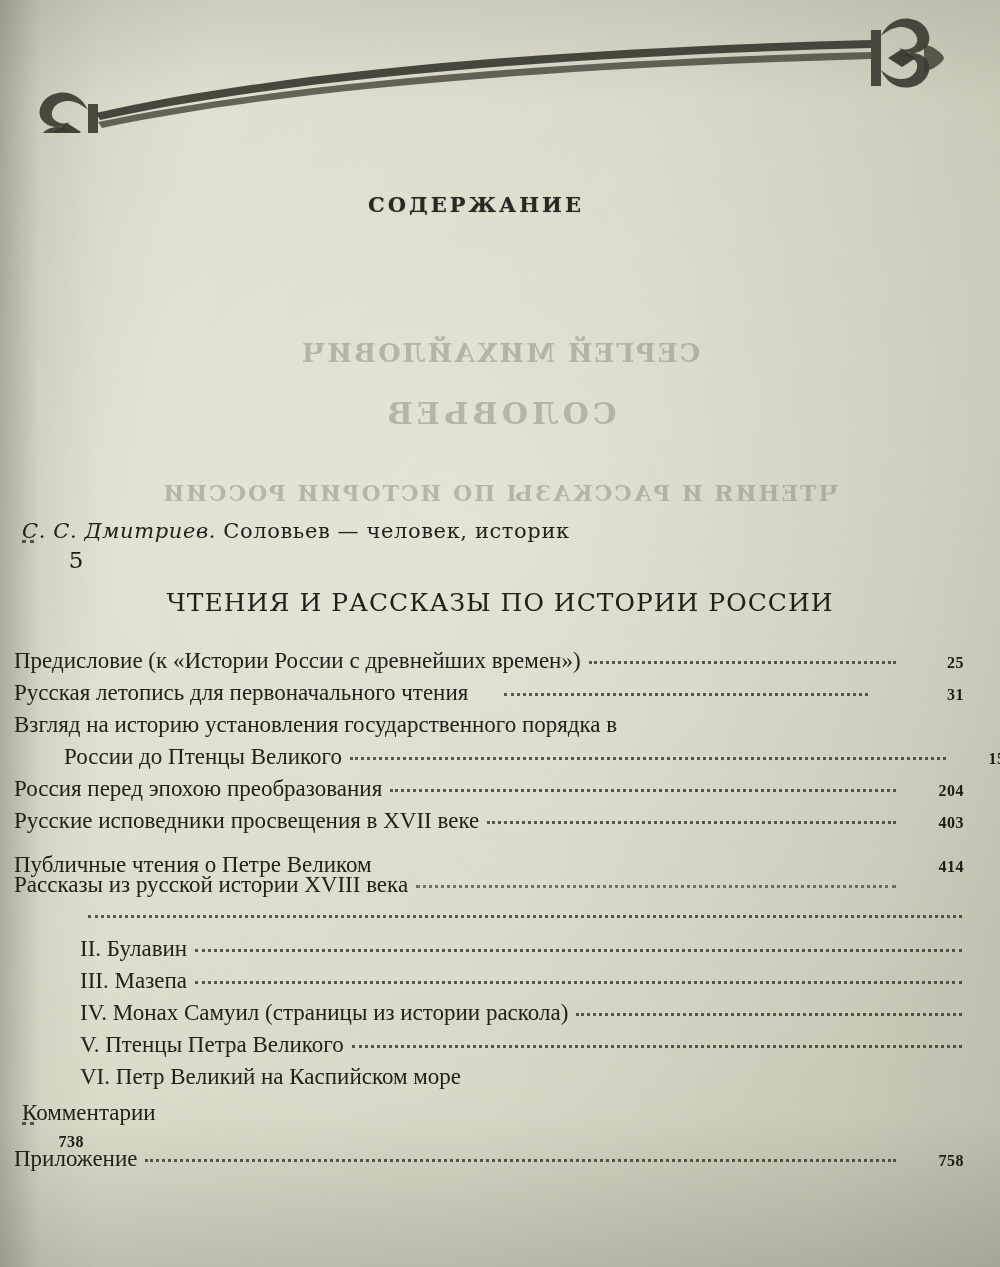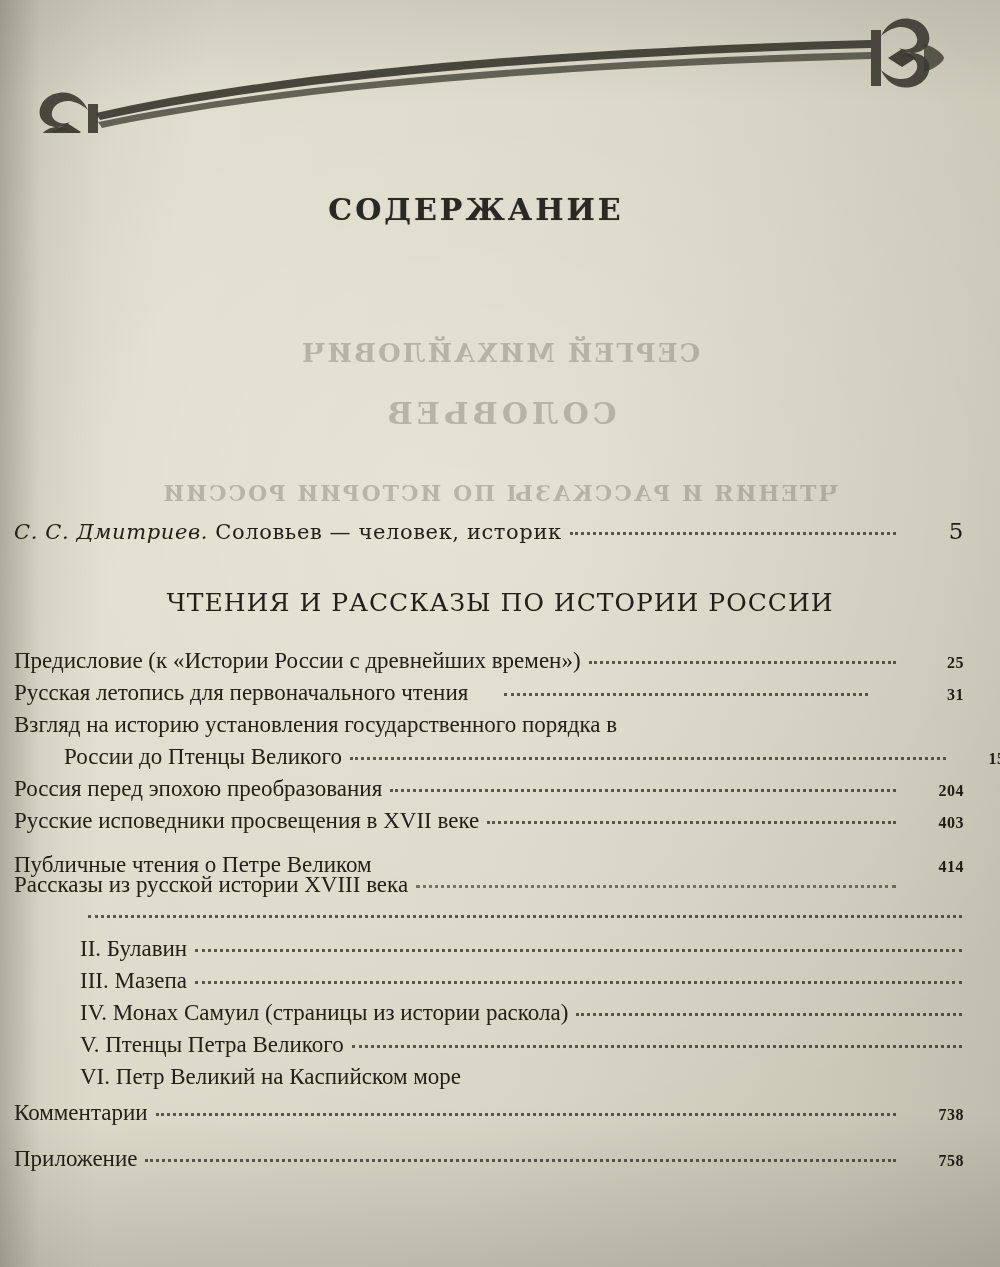--- a/index.html
+++ b/index.html
@@ -52,21 +52,21 @@
 
   
   .toc-heading {
     position: absolute;
     top: 192px;
     left: 0;
     width: 952px;
     text-align: center;
     font-family: "DejaVu Serif", serif;
     font-weight: bold;
-    font-size: 30px;
+    font-size: 21px;
     letter-spacing: 3px;
     color: #2a2823;
     text-shadow: 0 0 1px rgba(80,78,68,0.5);
   }
 
   
   .ghost {
     position: absolute;
     width: 1000px;
     text-align: center;
@@ -166,21 +166,21 @@
       </g>
     </svg>
   </div>
 
   <div class="toc-heading">СОДЕРЖАНИЕ</div>
 
   <div class="ghost ghost-1">СЕРГЕЙ МИХАЙЛОВИЧ</div>
   <div class="ghost ghost-2">СОЛОВЬЕВ</div>
   <div class="ghost ghost-3">ЧТЕНИЯ И РАССКАЗЫ ПО ИСТОРИИ РОССИИ</div>
 
-  <div class="entry intro" style="top:518px;">
+  <div class="entry intro" style="top:518px;flex-direction:column;">
     <span class="label">
       <span class="name">С. С. Дмитриев.</span>
       <span>Соловьев — человек, историк</span>
     </span>
     <span class="leader"></span>
     <span class="page-no">5</span>
   </div>
 
   <div class="section-title" style="top:588px;">ЧТЕНИЯ И РАССКАЗЫ ПО ИСТОРИИ РОССИИ</div>
 
@@ -260,21 +260,21 @@
     <span class="leader"></span>
     <span class="page-no">620</span>
   </div>
 
   <div class="entry indent-2 no-leader" style="top:1064px;">
     <span class="label">VI. Петр Великий на Каспийском море</span>
     <span class="leader"></span>
     <span class="page-no">695</span>
   </div>
 
-  <div class="entry" style="top:1100px;">
+  <div class="entry" style="top:1100px;flex-direction:column;">
     <span class="label">Комментарии</span>
     <span class="leader"></span>
     <span class="page-no">738</span>
   </div>
 
   <div class="entry" style="top:1146px;">
     <span class="label">Приложение</span>
     <span class="leader"></span>
     <span class="page-no">758</span>
   </div>

